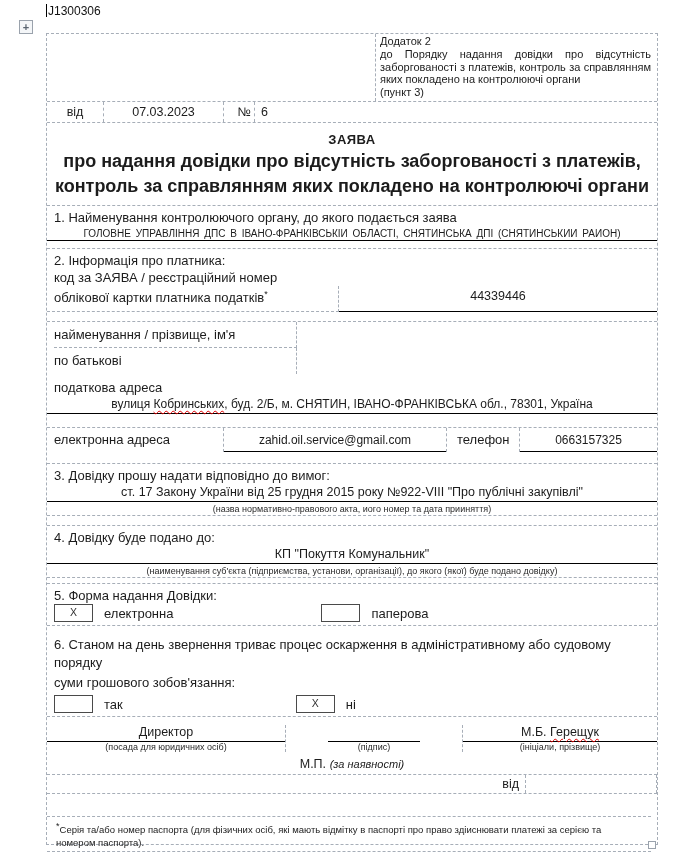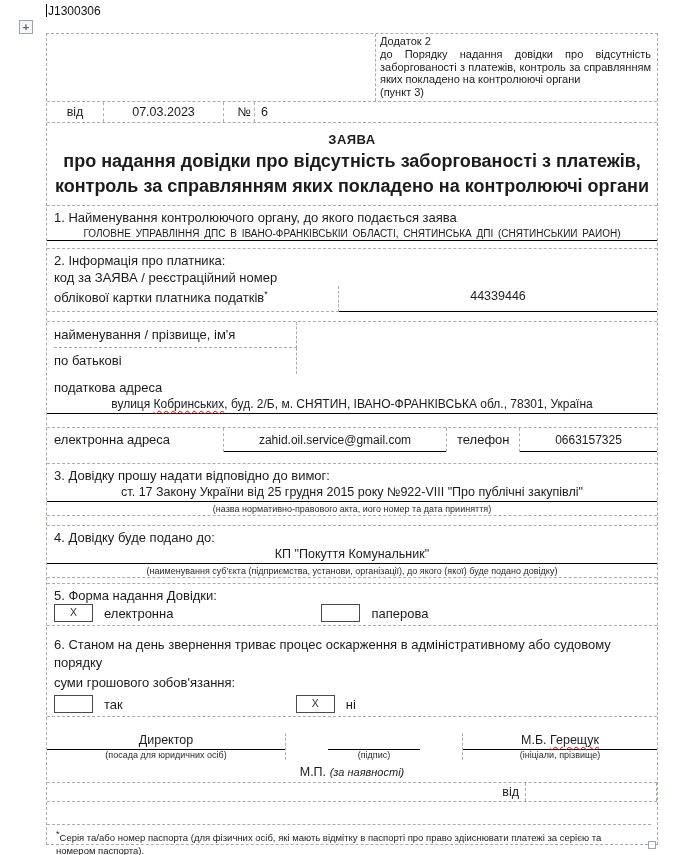--- a/index.html
+++ b/index.html
@@ -79,21 +79,21 @@
   .checkbox {
     width:39px; height:18px; border:1px solid #4a4a4a; display:inline-flex;
     align-items:flex-start; justify-content:center; font-size:10.5px; color:#333;
     padding-top:1px; cursor:pointer;
   }
   .chk-lbl { padding:2px 0 0 11px; }
   .chk-gap { width:148px; }
   
   .s6-para { padding:4px 4px 0 7px; line-height:18px; }
   
-  .sig-row { display:flex; margin-top:16px; }
+  .sig-row { display:flex; margin-top:8px; }
   .sig-col1 { width:238px; }
   .sig-col2 { width:178px; }
   .sig-col3 { flex:1; }
   .sig-text { text-align:center; font-size:12.5px; padding-bottom:2px; }
   .sig-line-mid { width:92px; margin:0 auto; height:17px; }
   .mp-row { text-align:center; margin-top:4px; }
   .mp-main { font-size:12.5px; }
   .mp-cap { font-size:11px;font-style:italic; }
   
   .reg-row { display:flex; height:19px; font-size:12.5px; }

